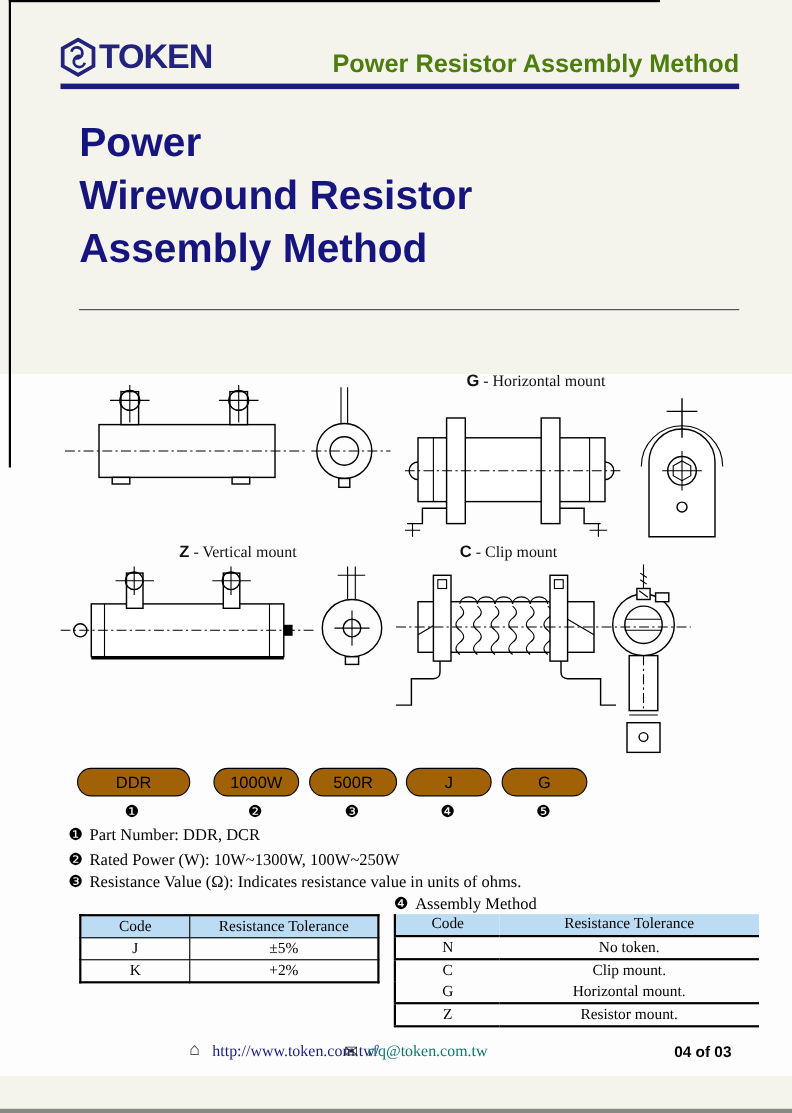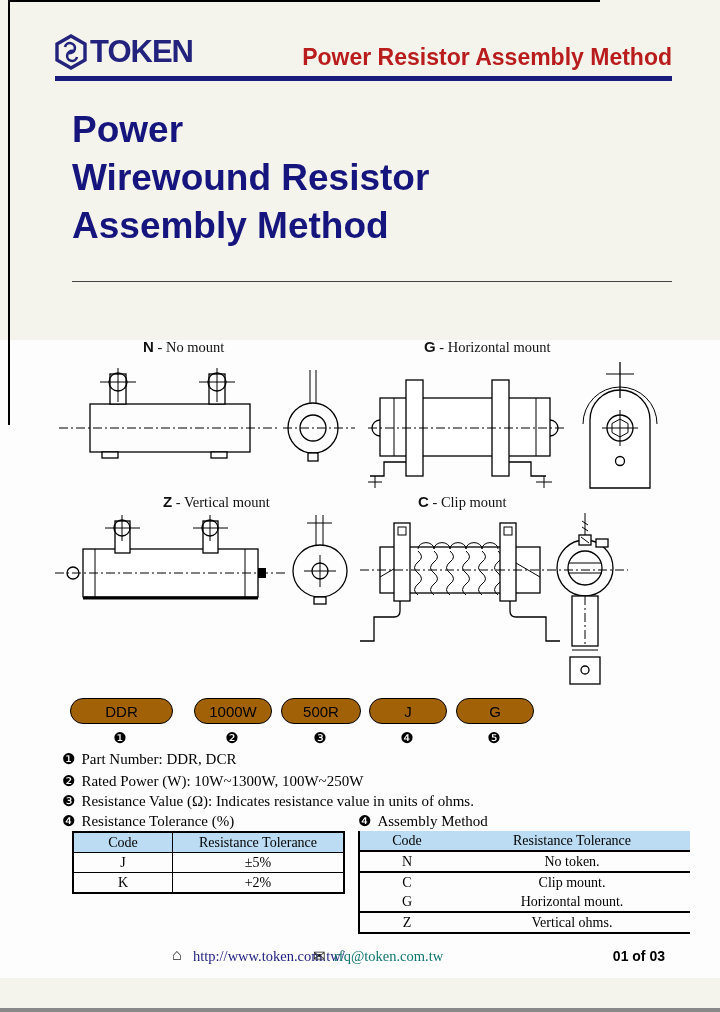--- a/index.html
+++ b/index.html
@@ -10,21 +10,21 @@
     font-family:"Liberation Serif", serif; color:#000;
   }
   .white-band{position:absolute; left:0; top:340px; width:720px; height:638px; background:#fdfdfd;}
   .frame-top{position:absolute; left:8px; top:0; width:592px; height:2px; background:#000;}
   .frame-left{position:absolute; left:8px; top:0; width:2px; height:425px; background:#000;}
 
   
   .logo{position:absolute; left:54px; top:34px; display:flex; align-items:center; gap:2px;}
   .logo-text{font-family:"Liberation Sans", sans-serif; font-weight:bold; font-size:31px; letter-spacing:-1px; color:#23237d;}
   .doc-title{position:absolute; right:48px; top:44px; font-family:"Liberation Sans", sans-serif;
-    font-weight:bold; font-size:23px; color:#b91c1c;}
+    font-weight:bold; font-size:23px; color:#4d7c0f;}
   .header-rule{position:absolute; left:55px; top:76px; width:617px; height:5px; background:#1b1b7e;}
 
   
   .main-title{position:absolute; left:72px; top:106px; font-family:"Liberation Sans", sans-serif;
     font-weight:bold; font-size:37px; line-height:48px; color:#15157d; letter-spacing:0px;}
   .thin-rule{position:absolute; left:72px; top:281px; width:600px; height:1px; background:#444;}
 
   
   .diagram{position:absolute;}
   .dia-label{font-size:14.5px; color:#111; white-space:nowrap;}
@@ -109,24 +109,20 @@
   <div class="header-rule"></div>
 
   <div class="main-title">
     <div>Power</div>
     <div>Wirewound Resistor</div>
     <div>Assembly Method</div>
   </div>
   <div class="thin-rule"></div>
 
   <div class="diagram dn">
-    <div class="dia-label">
-      <span class="dia-code">N</span>
-      <span>- No mount</span>
-    </div>
     <svg width="310" height="132" viewBox="0 0 310 132">
       <defs>
         <linearGradient id="gbody" x1="0" y1="0" x2="0" y2="1">
           <stop offset="0" stop-color="#ffffff"></stop>
             <stop offset="1" stop-color="#e7e7e7"></stop>
         </linearGradient>
       </defs>
       <rect class="ln" x="35" y="46" width="160" height="48" fill="url(#gbody)"></rect>
       <rect class="fw" x="47" y="94" width="16" height="6"></rect>
       <rect class="fw" x="156" y="94" width="16" height="6"></rect>
@@ -273,23 +269,20 @@
 
   <div class="note nt1">
     <span class="num">❶</span><span>Part Number: DDR, DCR</span>
   </div>
   <div class="note nt2">
     <span class="num">❷</span><span>Rated Power (W): 10W~1300W, 100W~250W</span>
   </div>
   <div class="note nt3">
     <span class="num">❸</span><span>Resistance Value (Ω): Indicates resistance value in units of ohms.</span>
   </div>
-  <div class="note nt4">
-    <span class="num">❹</span><span>Resistance Tolerance (%)</span>
-  </div>
   <div class="note nt5">
     <span class="num">❹</span><span>Assembly Method</span>
   </div>
 
   <table class="tol-table">
     <tbody>
         <tr>
       <th class="c1">Code</th>
       <th>Resistance Tolerance</th>
     </tr>
@@ -317,26 +310,26 @@
     <tr>
       <td>C</td>
       <td>Clip mount.</td>
     </tr>
     <tr class="bline">
       <td>G</td>
       <td>Horizontal mount.</td>
     </tr>
     <tr class="bline">
       <td>Z</td>
-      <td>Vertical ohms.</td>
+      <td>Resistor mount.</td>
     </tr>
   </tbody>
     </table>
 
   <div class="footer">
     <span class="f-version">Version 2010</span>
     <span class="f-home">⌂</span>
     <span class="f-url">http://www.token.com.tw/</span>
     <span class="f-env">✉</span>
     <span class="f-mail">rfq@token.com.tw</span>
-    <span class="f-page">01 of 03</span>
+    <span class="f-page">04 of 03</span>
   </div>
 </div>
 
 </body></html>

